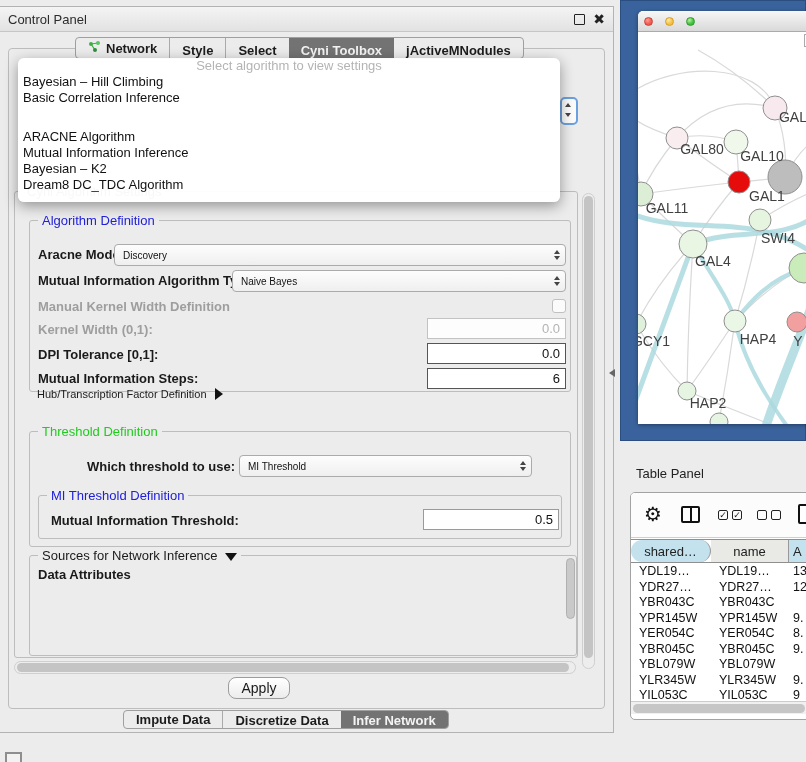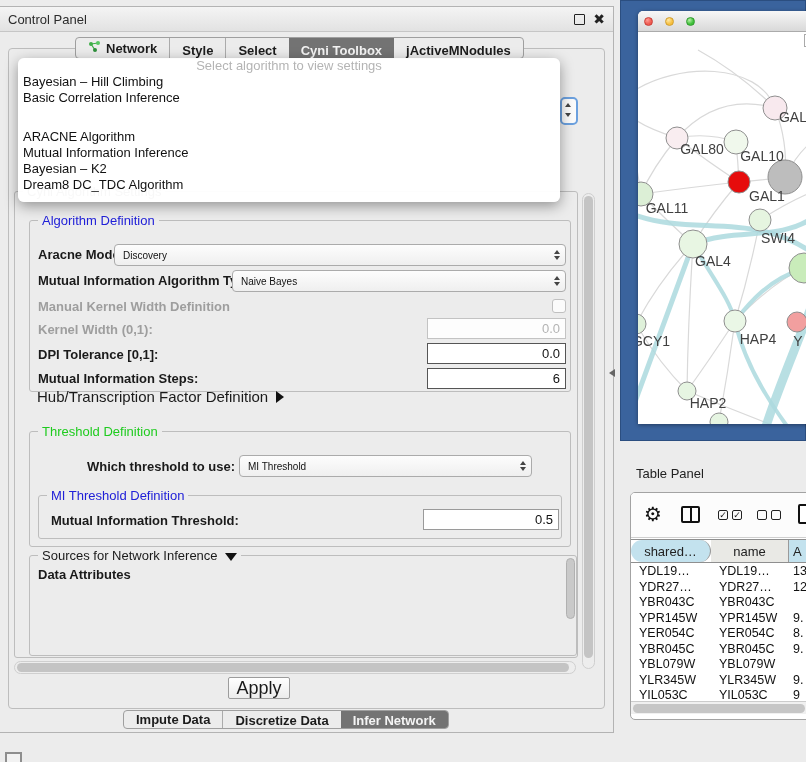--- a/index.html
+++ b/index.html
@@ -69,21 +69,21 @@
              width:501px;}
   .attr-scroll{position:absolute;right:1px;top:2px;width:9px;height:61px;background:#c9c9c9;border-radius:5px;border:1px solid #b0b0b0;}
   
   .v-scrollbar{position:absolute;left:582px;top:186px;width:13px;height:476px;background:#ededed;
                border:1px solid #cfcfcf;border-radius:7px;}
   .v-thumb{position:absolute;left:1px;top:2px;width:9px;height:462px;background:#c4c4c4;border-radius:5px;}
   .h-scrollbar{position:absolute;left:14px;top:654px;width:562px;height:13px;background:#ededed;
                border:1px solid #cfcfcf;border-radius:7px;}
   .h-thumb{position:absolute;left:2px;top:1px;width:552px;height:9px;background:#c4c4c4;border-radius:5px;}
   .apply-btn{position:absolute;left:228px;top:670px;width:62px;height:22px;border:1px solid #9c9c9c;
-             border-radius:2px;background:linear-gradient(#ffffff,#ececec);font-size:18px;display:flex;
+             border-radius:8px;background:linear-gradient(#ffffff,#ececec);font-size:14px;display:flex;
              align-items:center;justify-content:center;}
   .collapsed-icon{position:absolute;left:5px;top:752px;width:17px;height:14px;border:2px solid #8e8e8e;background:#f2f2f2;}
   .pane-arrow{position:absolute;left:609px;top:369px;width:0;height:0;
               border-top:4px solid transparent;border-bottom:4px solid transparent;border-right:6px solid #666;}
   
   .blue-frame{position:absolute;left:620px;top:0;width:186px;height:441px;background:#3a639d;
               border:1px solid #2b4e80;}
   .net-window{position:absolute;left:17px;top:10px;width:180px;height:413px;background:#fff;
               border-radius:5px 5px 0 0;box-shadow:0 1px 4px rgba(0,0,0,.4);overflow:hidden;}
   .net-titlebar{position:absolute;left:0;top:0;width:100%;height:21px;
@@ -201,21 +201,21 @@
         <span class="checkbox" style="left:522px;top:78px"></span>
         <span class="lbl dis" style="left:8px;top:101px">Kernel Width (0,1):</span>
         <input class="field dis" style="left: 397px; top: 97px; width: 139px;" readonly="" value="0.0">
         <span class="lbl" style="left:8px;top:126px">DPI Tolerance [0,1]:</span>
         <input class="field" style="left: 397px; top: 122px; width: 139px;" readonly="" value="0.0">
         <span class="lbl" style="left:8px;top:150px">Mutual Information Steps:</span>
         <input class="field" style="left: 397px; top: 147px; width: 139px;" readonly="" value="6">
       </div>
 
       <div class="expander-row">
-        <span style="font-size:15px">Hub/Transcription Factor Definition</span>
+        <span style="font-size:11px">Hub/Transcription Factor Definition</span>
         <span class="tri-right"></span>
       </div>
 
       <div class="group threshold-group">
         <span class="group-title t-green">Threshold Definition</span>
         <span class="lbl" style="left:57px;top:27px">Which threshold to use:</span>
         <div class="combo" style="left:209px;top:23px;width:293px">
           <span class="combo-text">MI Threshold</span>
           <span class="stepper">
               <span class="arr-up"></span>

